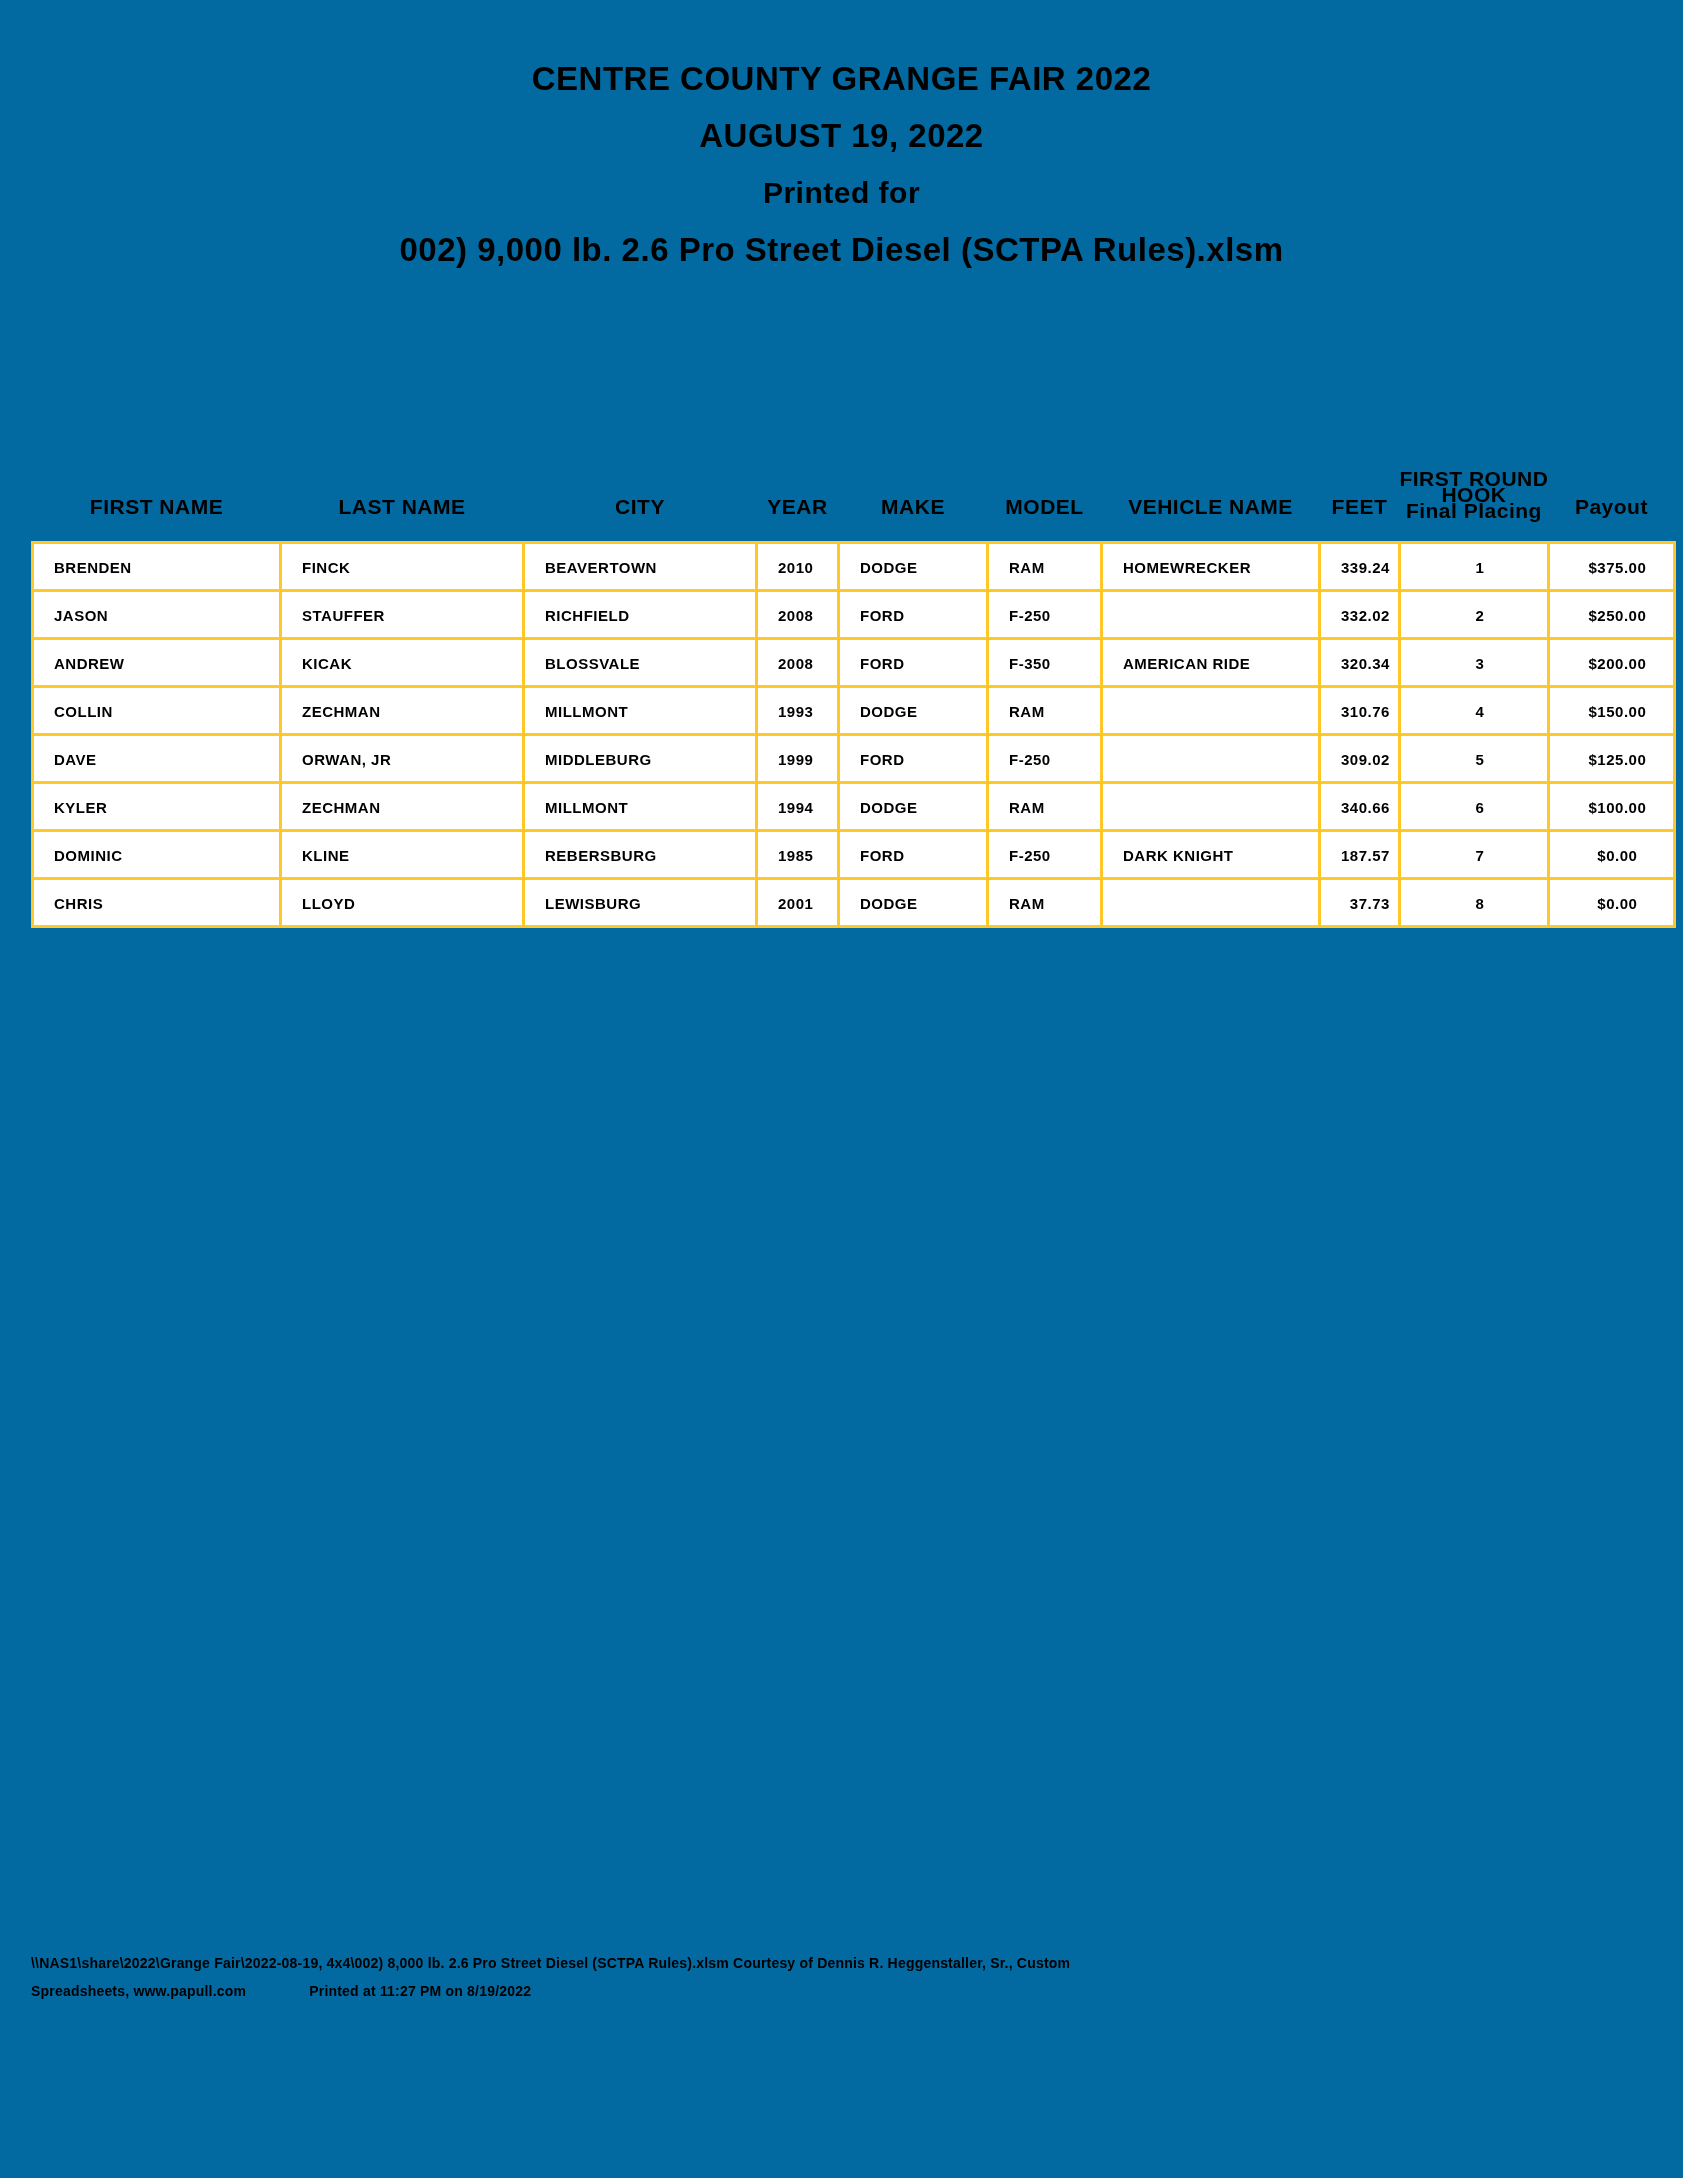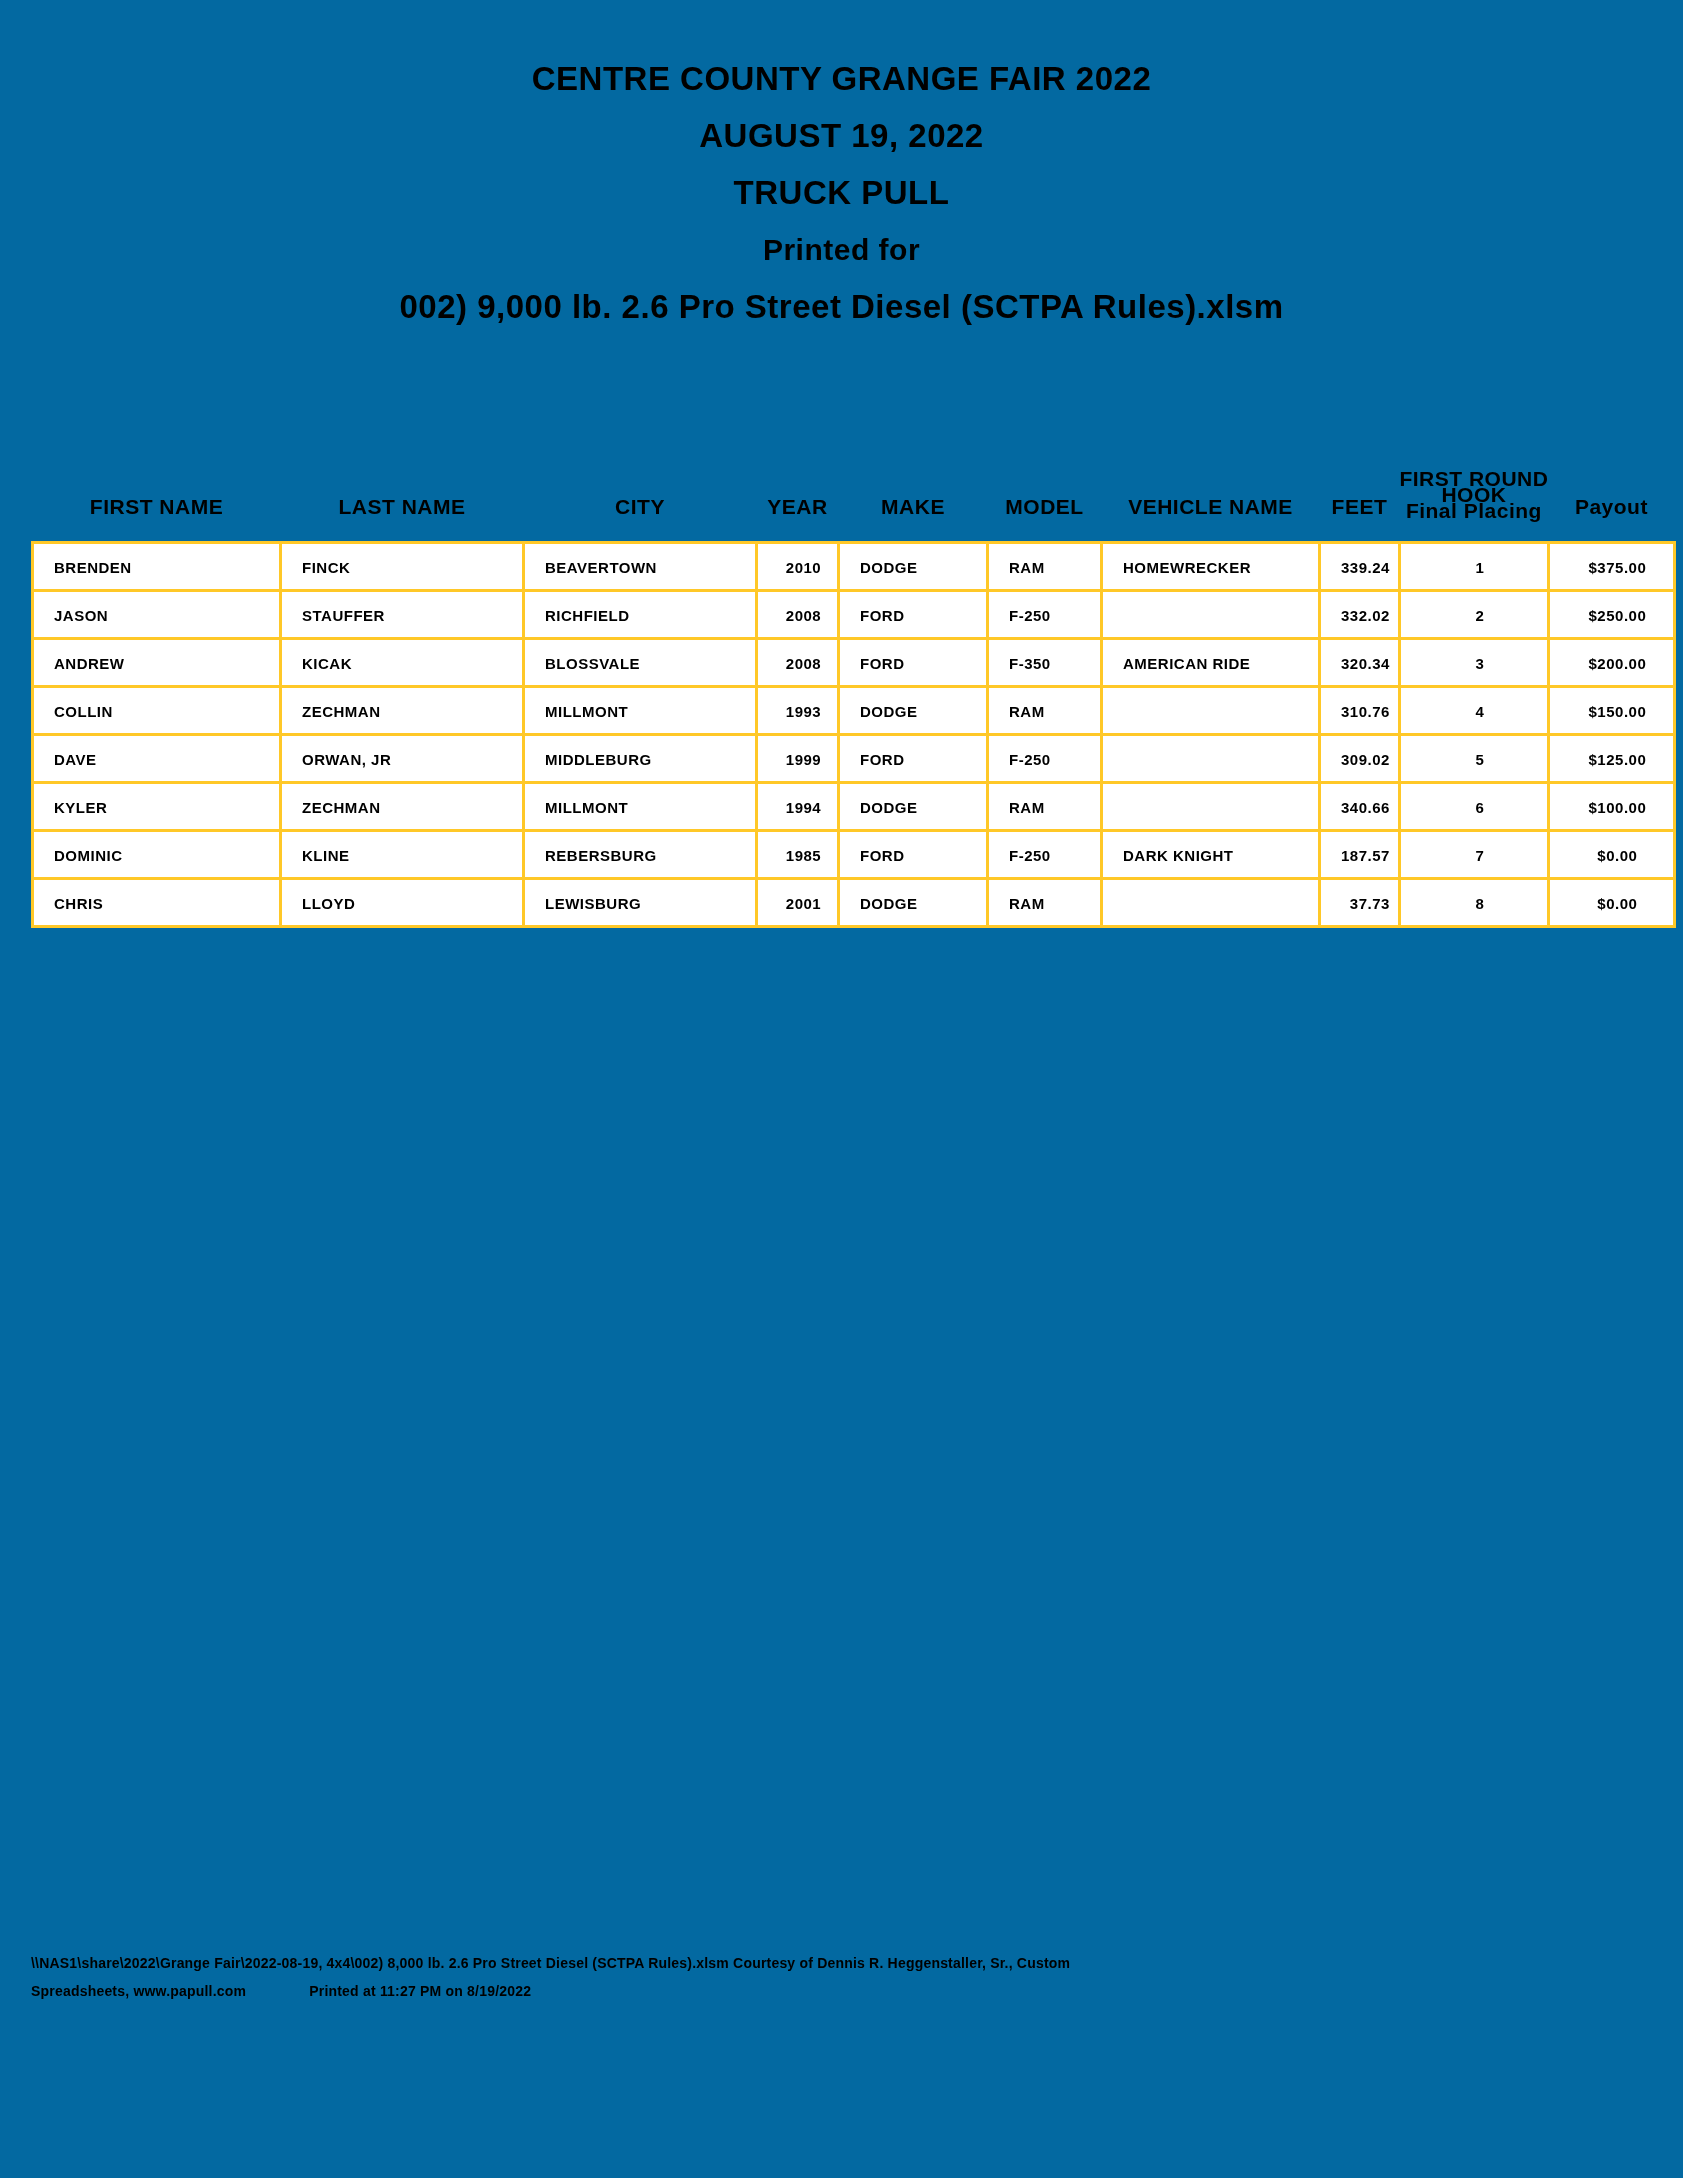--- a/index.html
+++ b/index.html
@@ -74,21 +74,21 @@
     border: 3px solid var(--gold, #FFC828);
     height: 43px;
     font-size: 15px;
     font-weight: bold;
     letter-spacing: 0.5px;
     padding: 2px 8px 0 20px;
     overflow: hidden;
     white-space: nowrap;
     background: #ffffff;
   }
-  td.cell-year     { text-align: center; padding-left: 0; padding-right: 0; }
+  td.cell-year     { text-align: left; padding-left: 0; padding-right: 0; }
   td.cell-feet     { text-align: right;  padding-left: 0; padding-right: 10px; }
   td.cell-placing  { text-align: center; padding-left: 0; padding-right: 0; }
   td.cell-payout   { text-align: center; padding-left: 0; padding-right: 0; border-right: none; }
   
   .footer {
     position: absolute;
     left: 31px;
     top: 1949px;
     width: 1624px;
     font-size: 14px;
@@ -100,21 +100,20 @@
   .footer .printed { margin-left: 59px; margin-top: 36px; }
 </style>
 </head>
 <body>
 
 <div class="page">
 
   <div class="titles">
     <div class="title-line">CENTRE COUNTY GRANGE FAIR 2022</div>
     <div class="title-line">AUGUST 19, 2022</div>
-    <div class="title-line">TRUCK PULL</div>
     <div class="title-line title-results">Printed for</div>
     <div class="title-line">002) 9,000 lb. 2.6 Pro Street Diesel (SCTPA Rules).xlsm</div>
   </div>
 
   <div class="table-wrap">
     <table class="results">
       <colgroup>
         <col style="width:248px">
           <col style="width:243px">
           <col style="width:233px">

